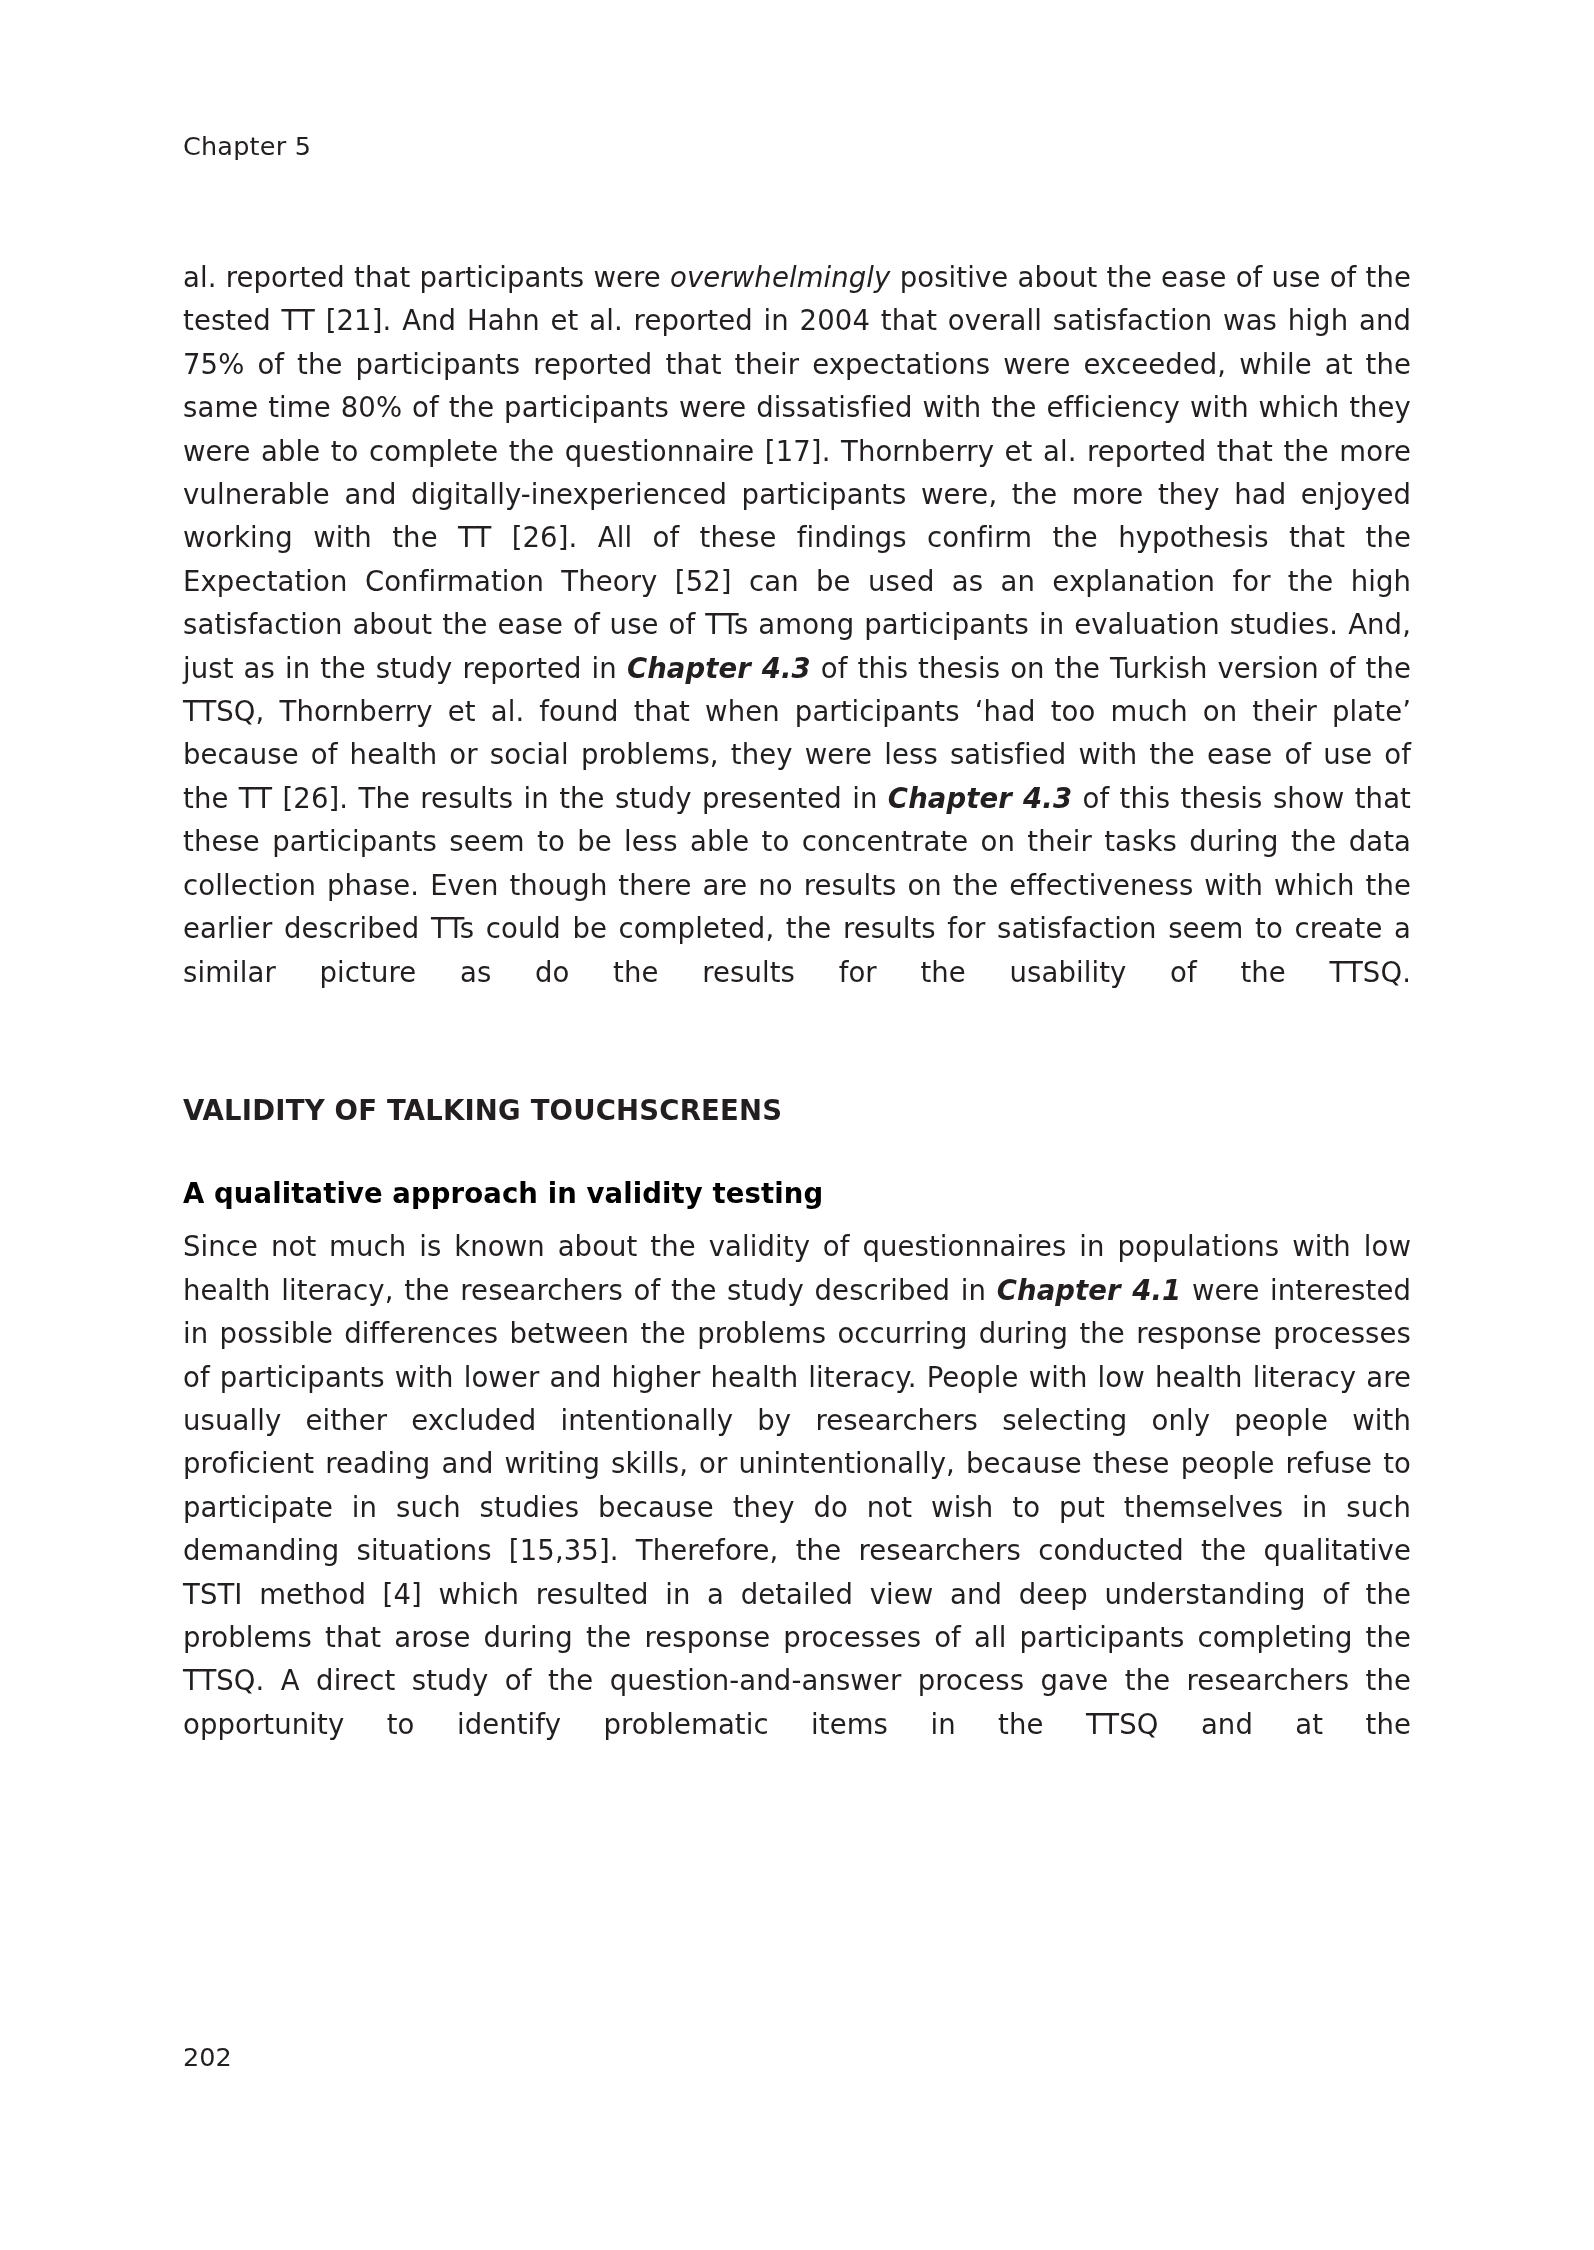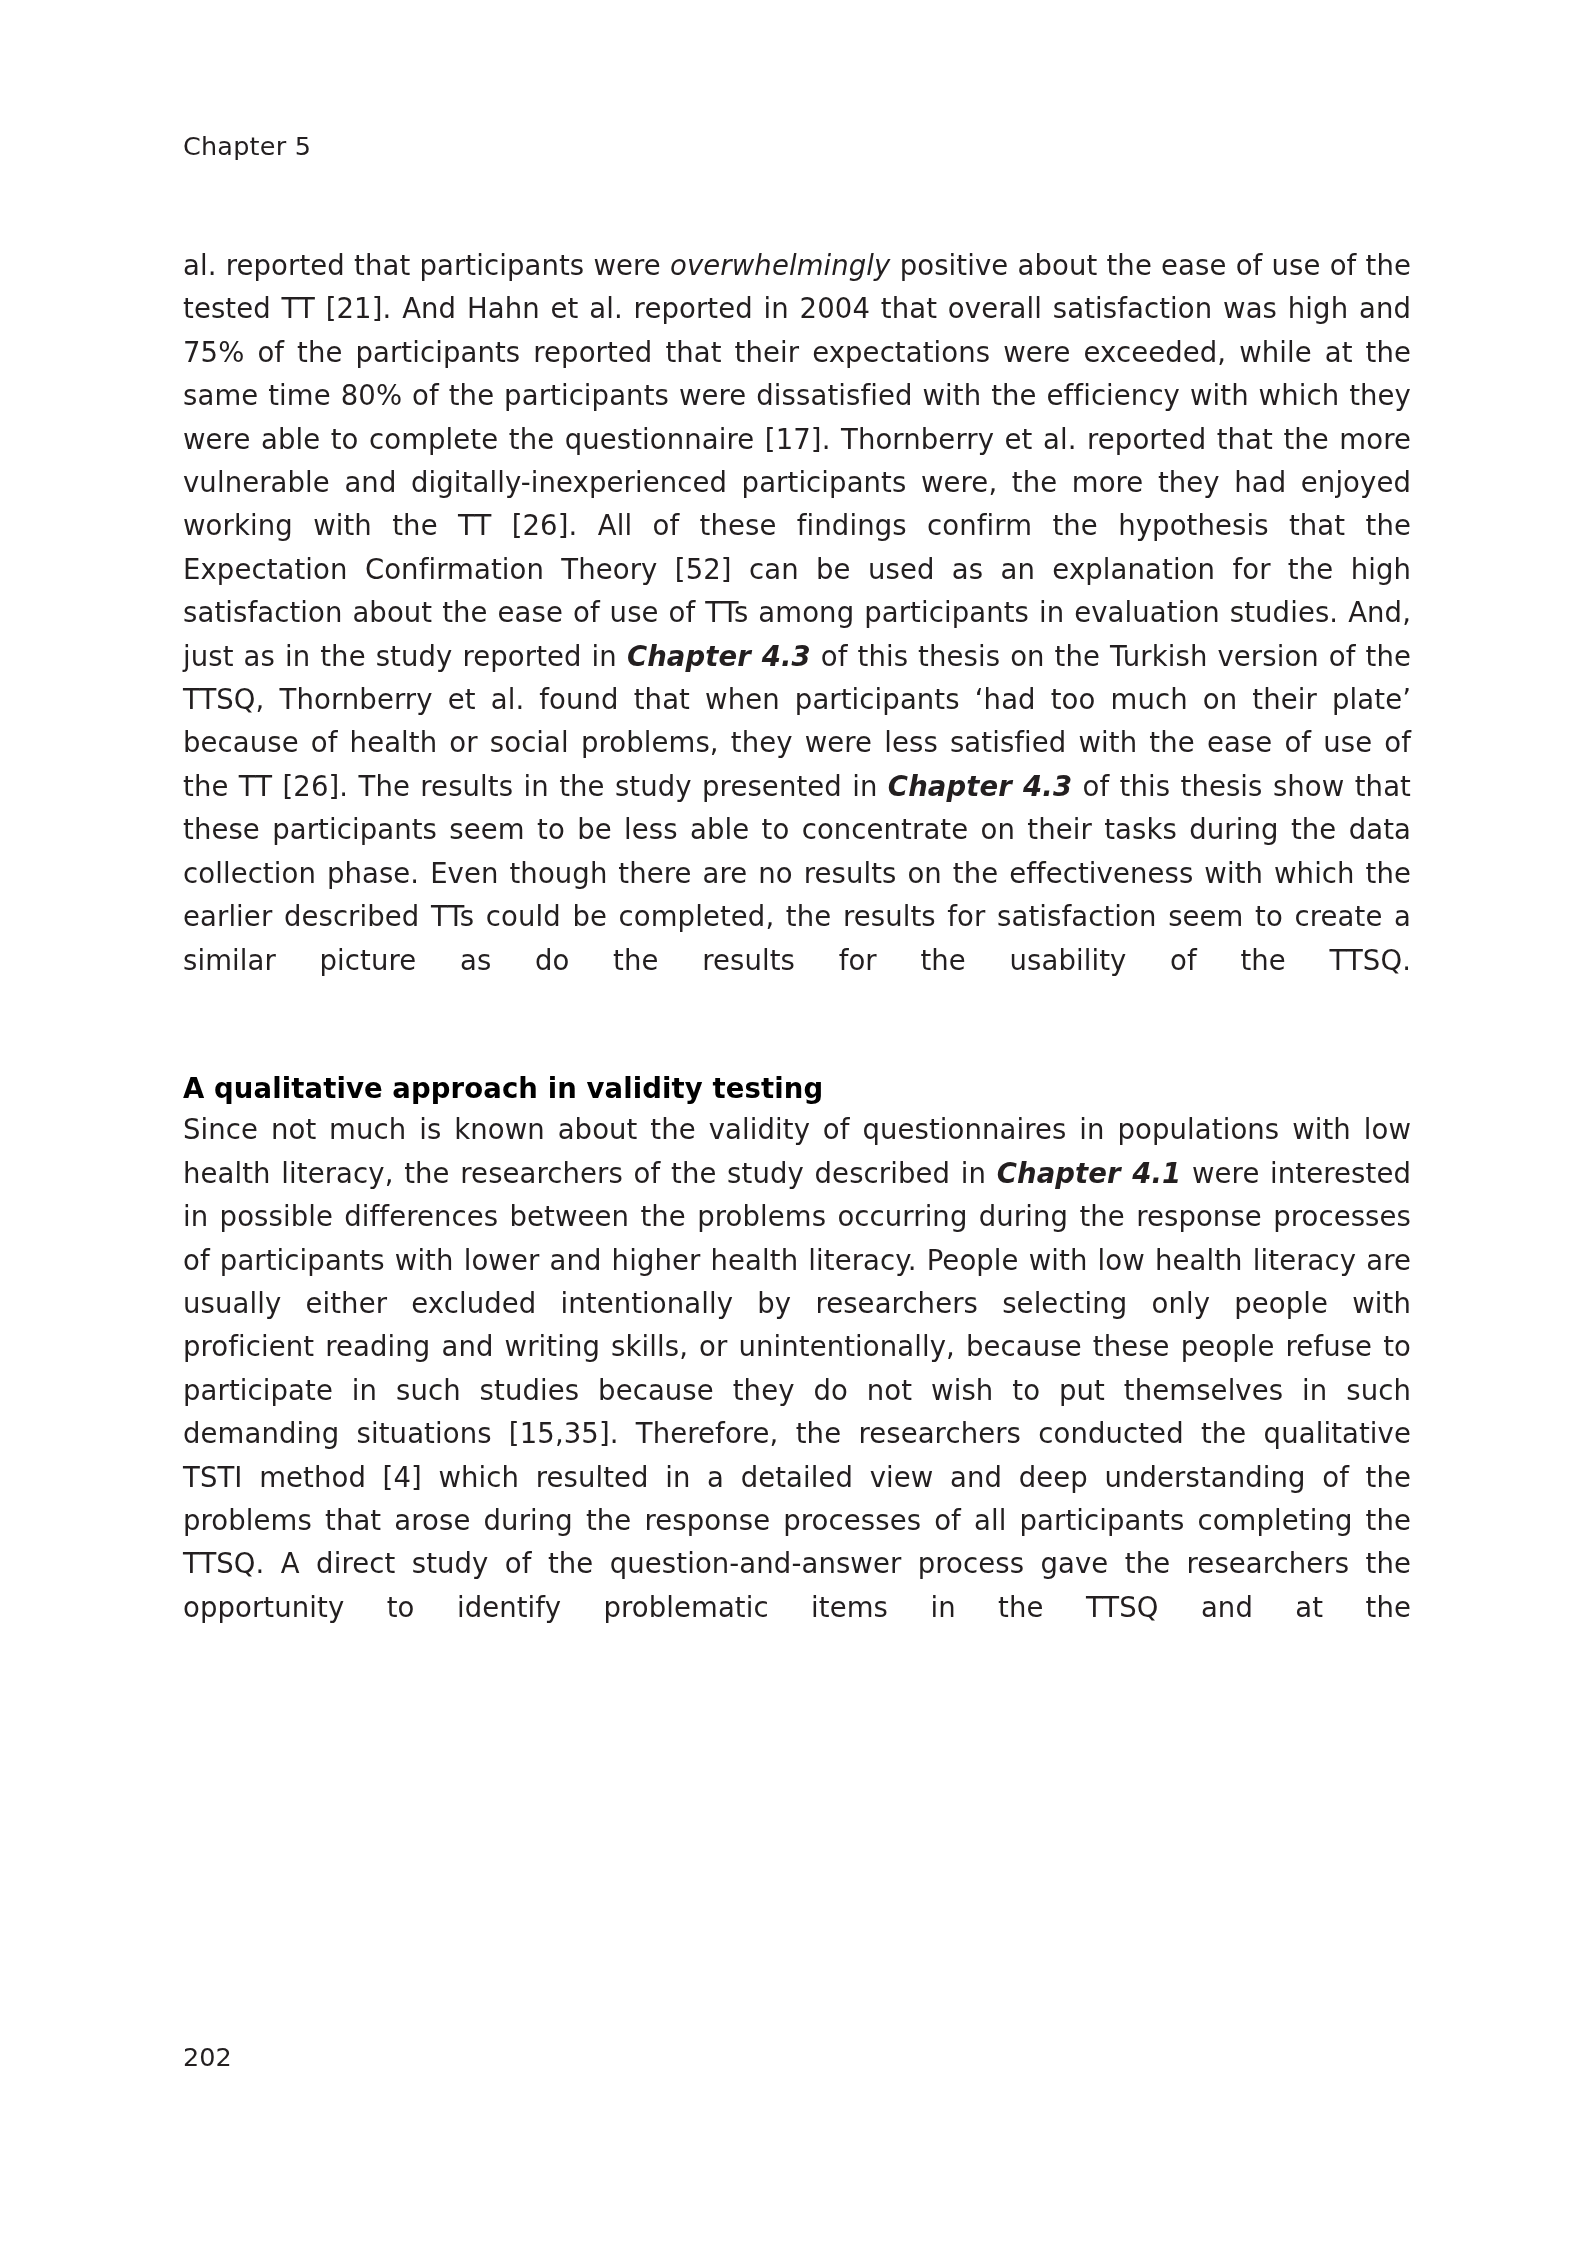--- a/index.html
+++ b/index.html
@@ -32,21 +32,21 @@
     color: #231f20;
     font-weight: 400;
   }
   .content {
     position: absolute;
     left: 183px;
     top: 244px;
     width: 1228px;
   }
   p.body-par {
-    margin: 0 0 0 0;
+    margin: 12px 0 0 0;
     font-size: 27.5px;
     line-height: 43.4px;
     text-align: justify;
     text-justify: inter-word;
     letter-spacing: 0.1px;
     color: #231f20;
   }
   .ital {
     font-style: italic;
   }
@@ -90,20 +90,21 @@
 <body>
 
 <div class="page">
 
   <div class="running-head">Chapter 5</div>
 
   <div class="content">
 
     <p class="body-par" id="para-1"><span>al. reported that participants were </span><em class="ital">overwhelmingly</em><span> positive about the ease of use of the tested TT [21]. And Hahn et al. reported in 2004 that overall satisfaction was high and 75% of the participants reported that their expectations were exceeded, while at the same time 80% of the participants were dissatisfied with the efficiency with which they were able to complete the questionnaire [17]. Thornberry et al. reported that the more vulnerable and digitally-inexperienced participants were, the more they had enjoyed working with the TT [26]. All of these findings confirm the hypothesis that the Expectation Confirmation Theory [52] can be used as an explanation for the high satisfaction about the ease of use of TTs among participants in evaluation studies. And, just as in the study reported in </span><span class="boldital">Chapter 4.3</span><span> of this thesis on the Turkish version of the TTSQ, Thornberry et al. found that when participants ‘had too much on their plate’ because of health or social problems, they were less satisfied with the ease of use of the TT [26]. The results in the study presented in </span><span class="boldital">Chapter 4.3</span><span> of this thesis show that these participants seem to be less able to concentrate on their tasks during the data collection phase. Even though there are no results on the effectiveness with which the earlier described TTs could be completed, the results for satisfaction seem to create a similar picture as do the results for the usability of the TTSQ.</span></p>
 
+    <h2 class="section-head">VALIDITY OF TALKING TOUCHSCREENS</h2>
 
     <h3 class="sub-head">A qualitative approach in validity testing</h3>
 
     <p class="body-par" id="para-2"><span>Since not much is known about the validity of questionnaires in populations with low health literacy, the researchers of the study described in </span><span class="boldital">Chapter 4.1</span><span> were interested in possible differences between the problems occurring during the response processes of participants with lower and higher health literacy. People with low health literacy are usually either excluded intentionally by researchers selecting only people with proficient reading and writing skills, or unintentionally, because these people refuse to participate in such studies because they do not wish to put themselves in such demanding situations [15,35]. Therefore, the researchers conducted the qualitative TSTI method [4] which resulted in a detailed view and deep understanding of the problems that arose during the response processes of all participants completing the TTSQ. A direct study of the question-and-answer process gave the researchers the opportunity to identify problematic items in the TTSQ and at the</span></p>
 
   </div>
 
   <div class="page-number">202</div>
 
 </div>

